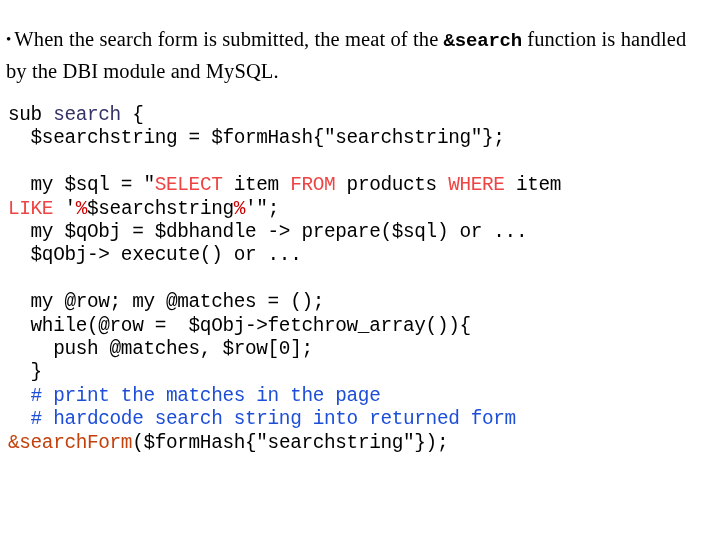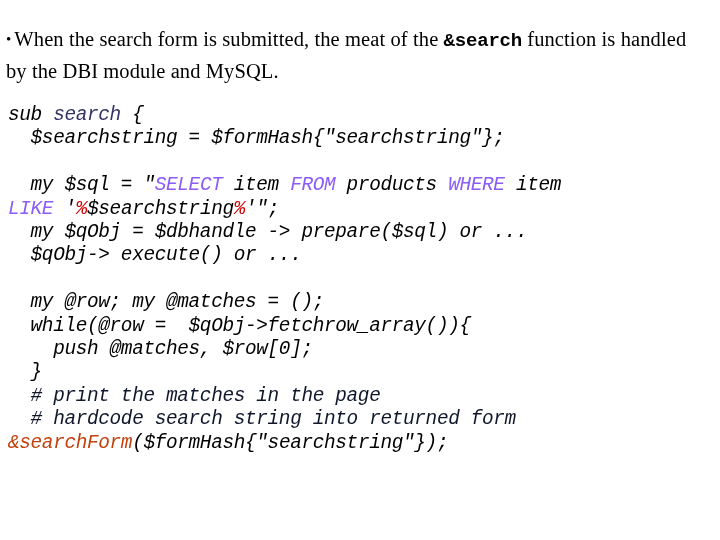--- a/index.html
+++ b/index.html
@@ -58,26 +58,25 @@
     font-family: "Liberation Mono", "DejaVu Sans Mono", monospace;
     font-size: 19.4px;
     line-height: 23.4px;
     white-space: pre;
     letter-spacing: -0.35px;
     color: #000000;
   }
   .code-line {
     white-space: pre;
     min-height: 23.4px;
-    font-style: italic;
   }
   .tok-kw      { color: #333366; }
-  .tok-sql     { color: #8b5cf6; }
+  .tok-sql     { color: #ef4444; }
   .tok-pct     { color: #cc0000; }
-  .tok-comment { color: #0f172a; }
+  .tok-comment { color: #1d4ed8; }
   .tok-fn      { color: #c2410c; }
   .blank-line  { height: 23.4px; }
 </style>
 </head>
 <body>
 
 <div class="slide">
 
   <div class="bullet-block">
     <div class="bullet-para">

